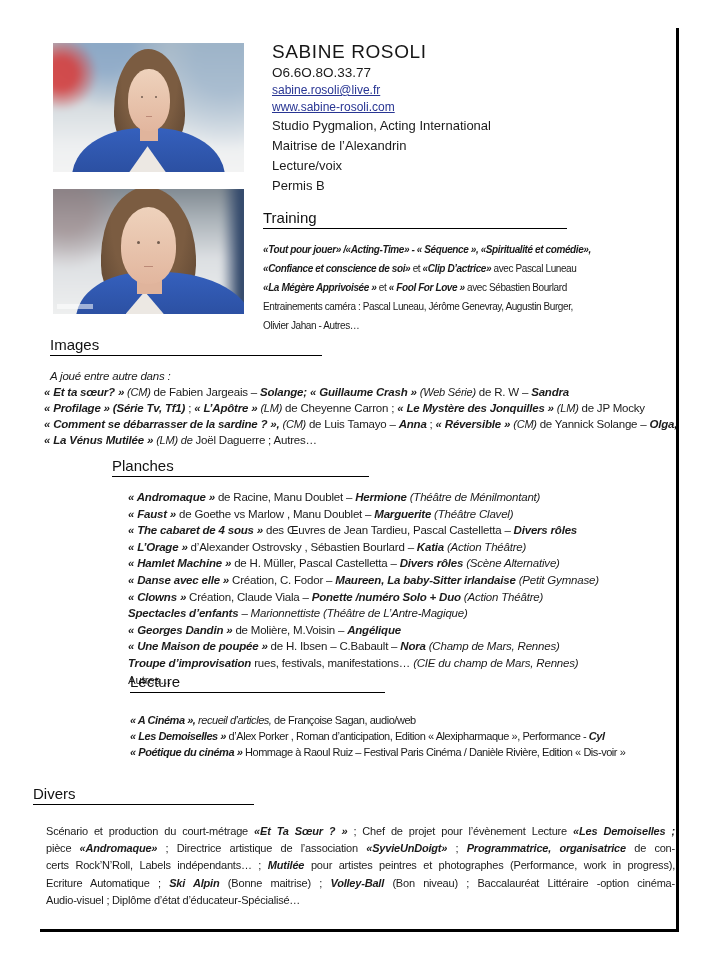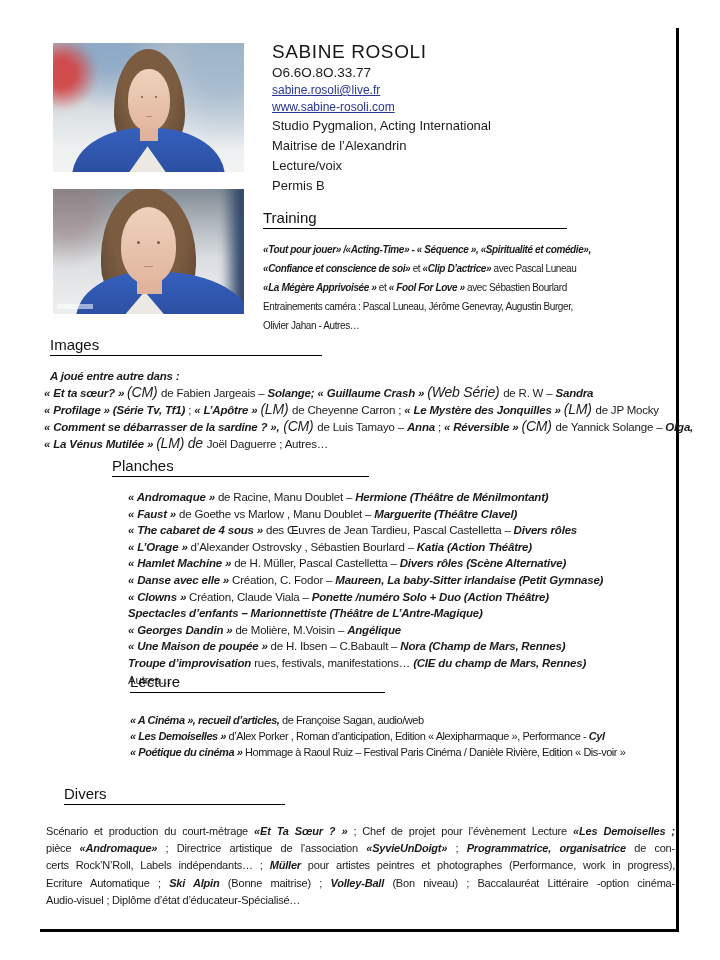--- a/index.html
+++ b/index.html
@@ -53,35 +53,35 @@
   .link{display:block;font-size:12px;line-height:17px;color:#283593;text-decoration:underline;cursor:pointer;}
   .info{font-size:13px;line-height:20px;}
 
   
   .sec-heading{position:absolute;height:20px;line-height:20px;border-bottom:1.5px solid #000;
                font-size:15px;padding-right:2px;color:#111;}
   .h-training{left:263px;top:208px;width:302px;}
   .h-images{left:50px;top:335px;width:270px;}
   .h-planches{left:112px;top:456px;width:255px;}
   .h-lecture{left:130px;top:672px;width:253px;}
-  .h-divers{left:64px;top:784px;width:219px;}
+  .h-divers{left:33px;top:784px;width:219px;}
 
   
   .sec-body{position:absolute;}
   .tline{white-space:nowrap;}
   .training-body{left:263px;top:240px;width:404px;font-size:10px;line-height:19px;letter-spacing:-.4px;}
   .images-body{left:44px;top:368px;width:630px;font-size:11.5px;line-height:16px;letter-spacing:-.2px;}
   .images-body .intro{padding-left:6px;}
   .planches-body{left:128px;top:489px;width:545px;font-size:11.5px;line-height:16.6px;letter-spacing:-.2px;}
   .lecture-body{left:130px;top:712px;width:545px;font-size:11px;line-height:16px;letter-spacing:-.45px;}
   .divers-body{left:46px;top:823px;width:629px;font-size:11px;line-height:17.2px;letter-spacing:-.2px;}
   .divers-body .just{white-space:normal;text-align:justify;text-align-last:justify;}
-  .rs-i{font-style:italic;font-weight:bold;}
+  .rs-i{font-style:italic;}
   .rs-bi{font-weight:700;font-style:italic;}
-  .rs-smi{font-size:14px;font-style:italic;}
+  .rs-smi{font-size:11px;font-style:italic;}
 </style>
 </head>
 <body>
 
 <div class="page">
 
   <div class="frame-right"></div>
   <div class="frame-bottom"></div>
 
   <div class="photo photo1">
@@ -176,18 +176,18 @@
     <div class="tline"><span class="rs-bi">« Les Demoiselles »</span><span> d’Alex Porker , Roman d’anticipation, Edition « Alexipharmaque », Performance - </span><span class="rs-bi">Cyl</span></div>
     <div class="tline"><span class="rs-bi">« Poétique du cinéma »</span><span> Hommage à Raoul Ruiz – Festival Paris Cinéma /  Danièle Rivière, Edition « Dis-voir »</span></div>
   </div>
 
   <div class="sec-heading h-divers">
     <span>Divers</span>
   </div>
   <div class="sec-body divers-body">
     <div class="tline just"><span>Scénario et production du court-métrage </span><span class="rs-bi">«Et Ta Sœur ? »</span><span> ; Chef de projet pour l’évènement Lecture </span><span class="rs-bi">«Les Demoiselles ;</span></div>
     <div class="tline just"><span>pièce </span><span class="rs-bi">«Andromaque»</span><span> ;  Directrice artistique de l’association </span><span class="rs-bi">«SyvieUnDoigt»</span><span> ;  </span><span class="rs-bi">Programmatrice, organisatrice</span><span> de con-</span></div>
-    <div class="tline just"><span>certs Rock’N’Roll, Labels indépendants… ; </span><span class="rs-bi">Müller</span><span> pour artistes peintres et photographes (Performance, work in progress),</span></div>
+    <div class="tline just"><span>certs Rock’N’Roll, Labels indépendants… ; </span><span class="rs-bi">Mutilée</span><span> pour artistes peintres et photographes (Performance, work in progress),</span></div>
     <div class="tline just"><span>Ecriture Automatique ;  </span><span class="rs-bi">Ski Alpin</span><span> (Bonne maitrise) ; </span><span class="rs-bi">Volley-Ball</span><span> (Bon niveau) ; Baccalauréat Littéraire -option cinéma-</span></div>
     <div class="tline"><span>Audio-visuel ; Diplôme d’état d’éducateur-Spécialisé…</span></div>
   </div>
 
 </div>
 
 </body></html>

